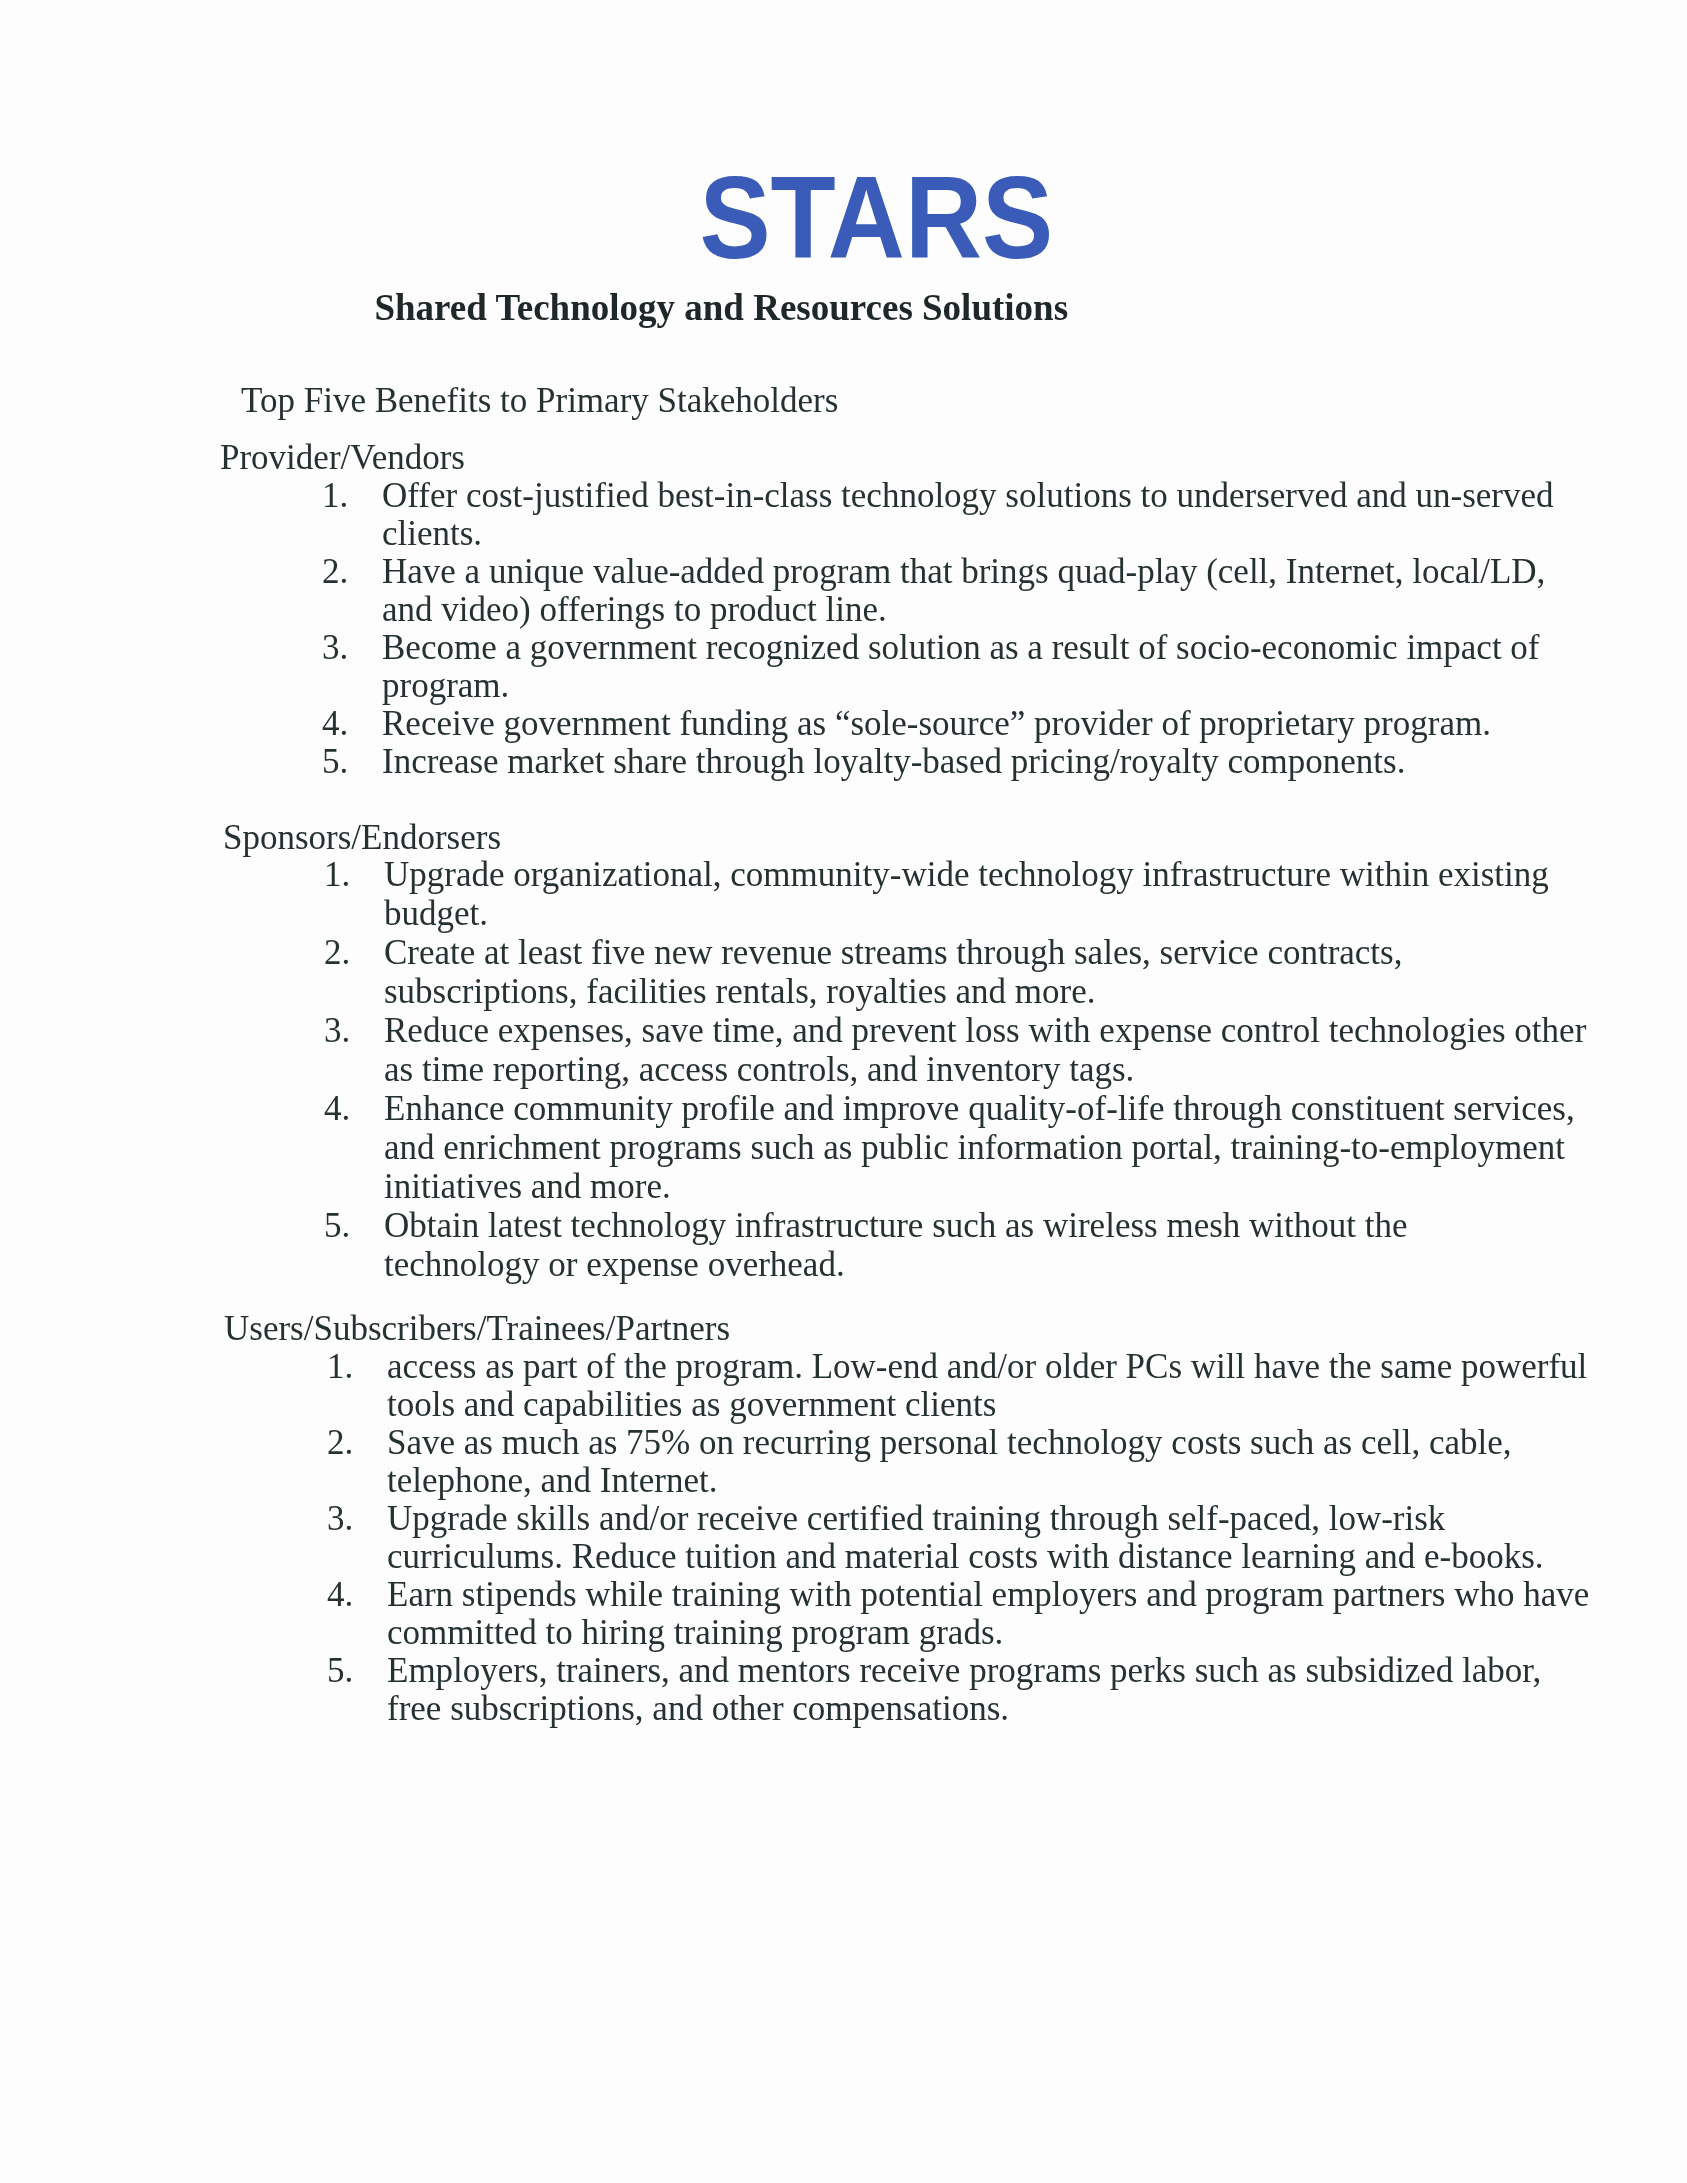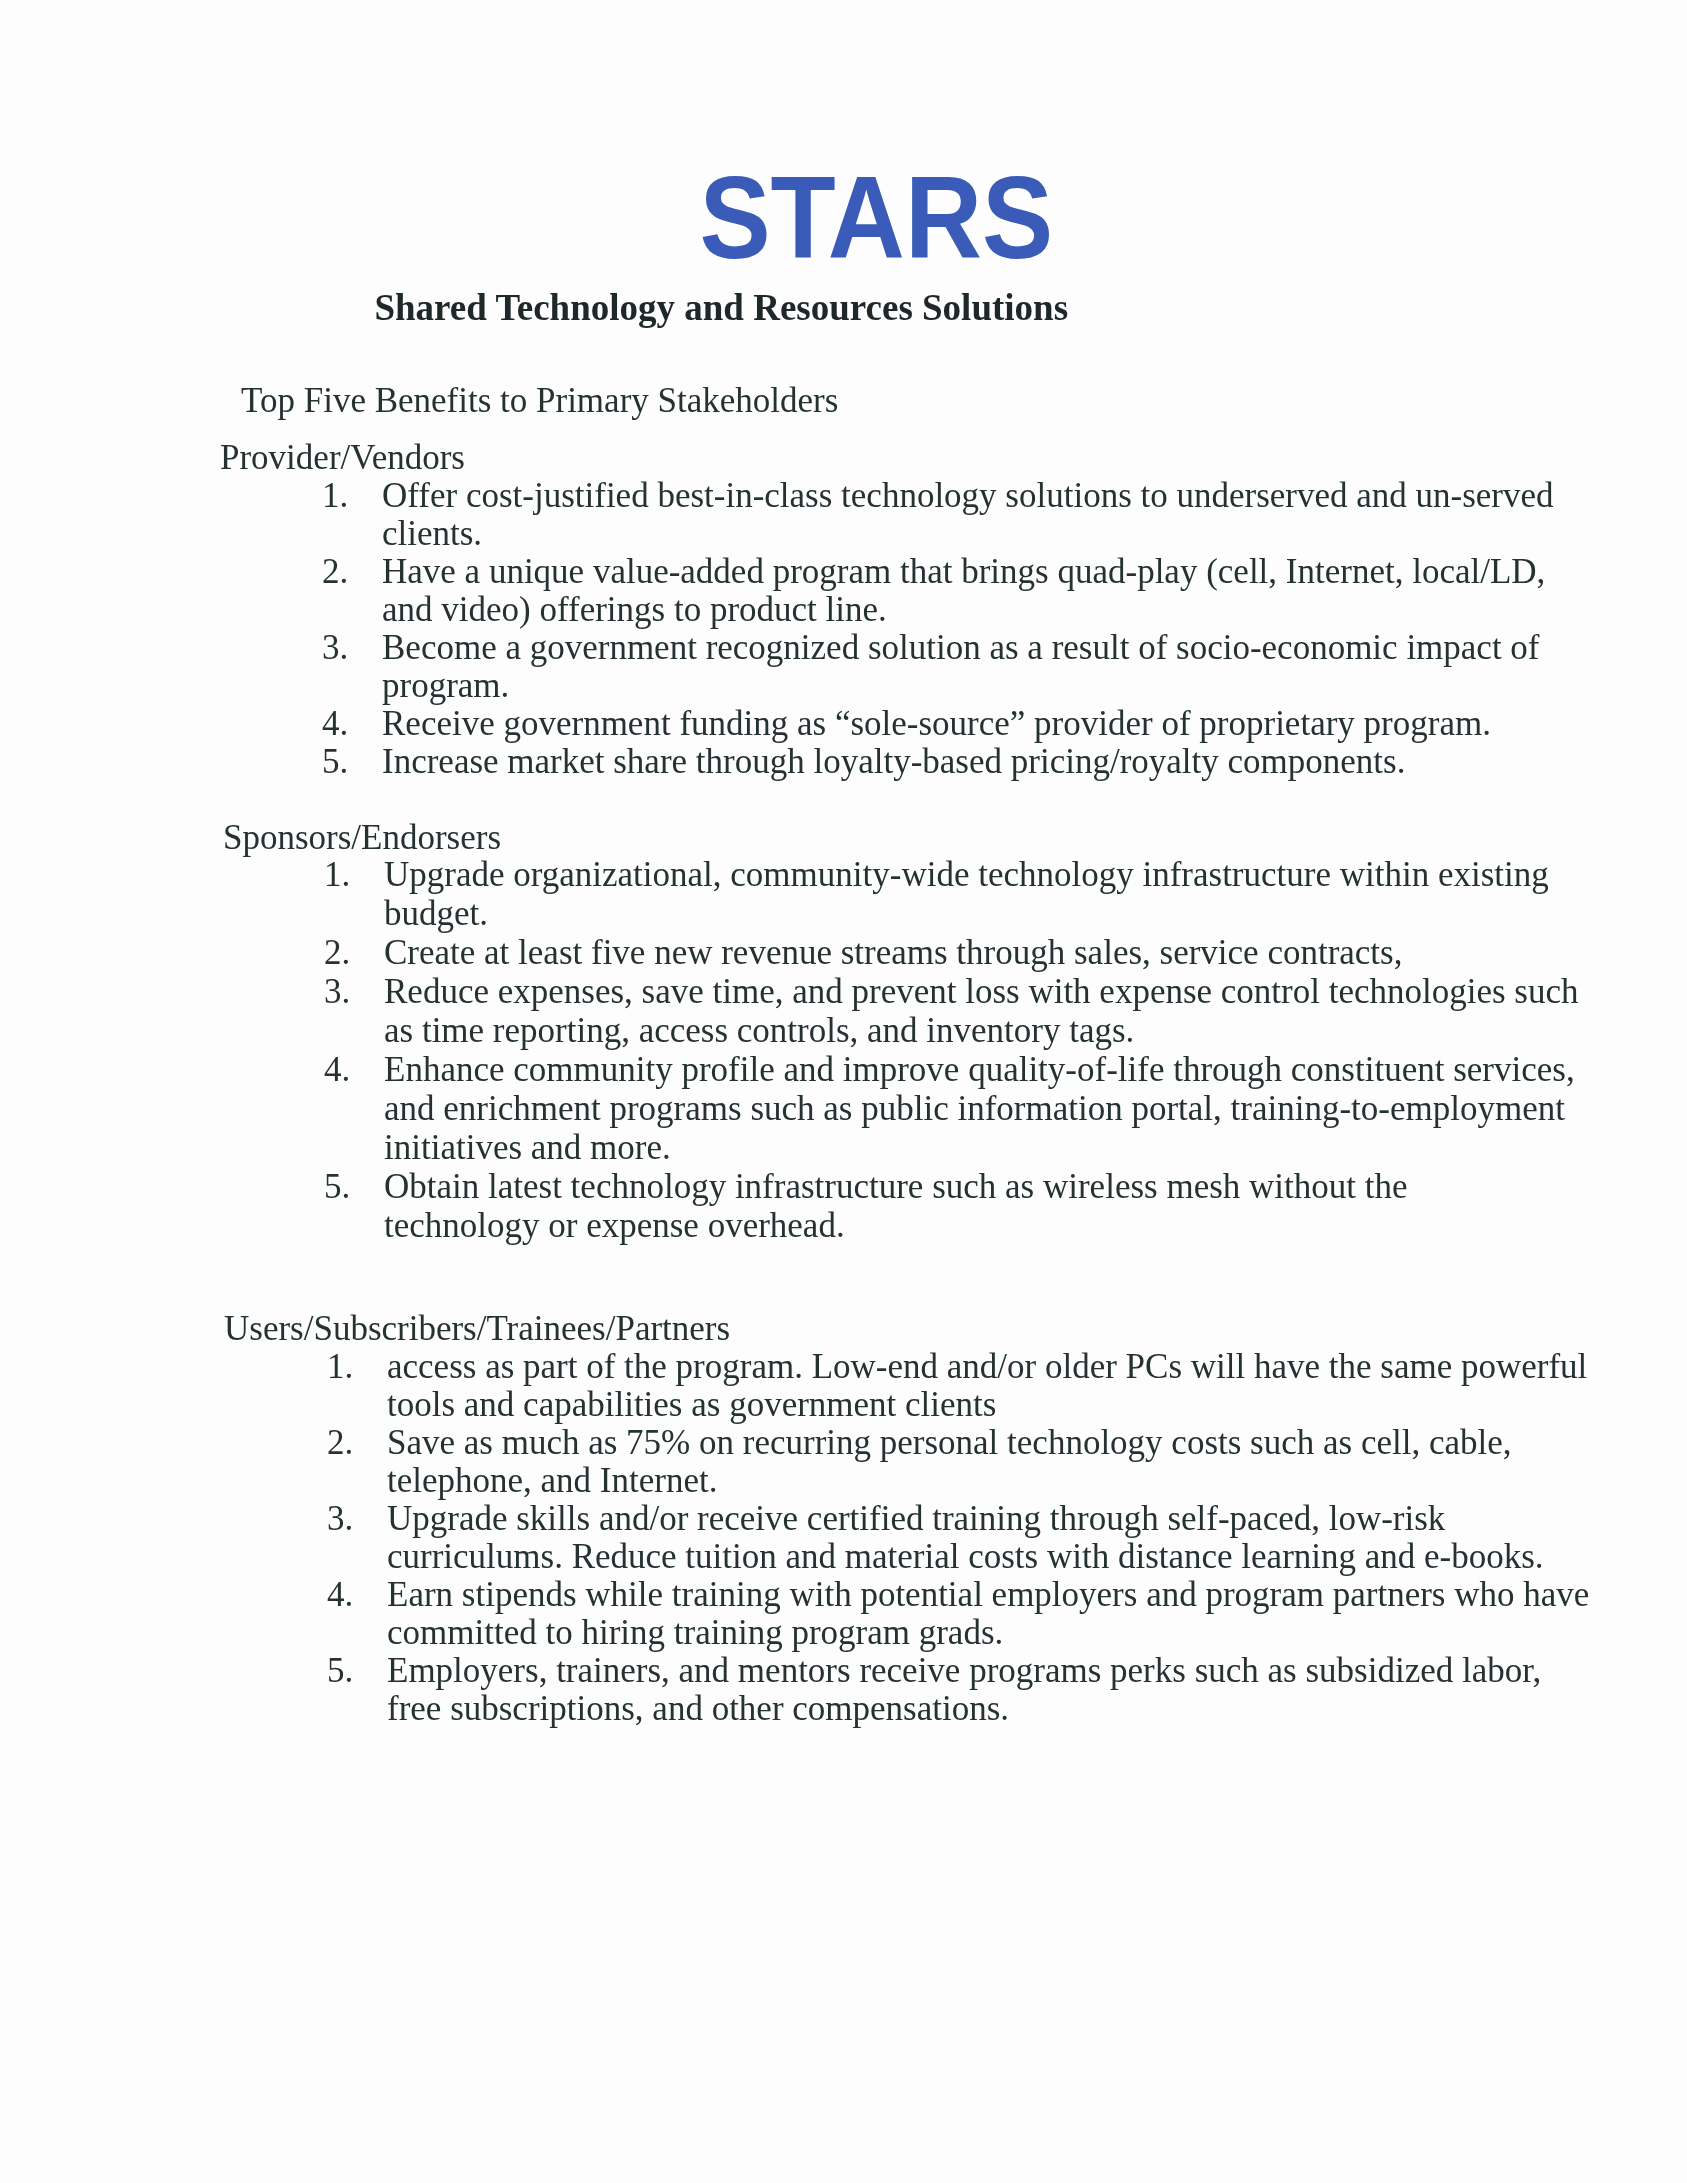--- a/index.html
+++ b/index.html
@@ -111,26 +111,27 @@
         <span class="item-num">1.</span>
         <div class="item-text">
           <span class="item-line">Upgrade organizational, community-wide technology infrastructure within existing</span>
           <span class="item-line">budget.</span>
         </div>
       </li>
       <li class="list-item">
         <span class="item-num">2.</span>
         <div class="item-text">
           <span class="item-line">Create at least five new revenue streams through sales, service contracts,</span>
+          <span class="item-line">subscriptions, facilities rentals, royalties and more.</span>
         </div>
       </li>
       <li class="list-item">
         <span class="item-num">3.</span>
         <div class="item-text">
-          <span class="item-line">Reduce expenses, save time, and prevent loss with expense control technologies such</span>
+          <span class="item-line">Reduce expenses, save time, and prevent loss with expense control technologies other</span>
           <span class="item-line">as time reporting, access controls, and inventory tags.</span>
         </div>
       </li>
       <li class="list-item">
         <span class="item-num">4.</span>
         <div class="item-text">
           <span class="item-line">Enhance community profile and improve quality-of-life through constituent services,</span>
           <span class="item-line">and enrichment programs such as public information portal, training-to-employment</span>
           <span class="item-line">initiatives and more.</span>
         </div>

